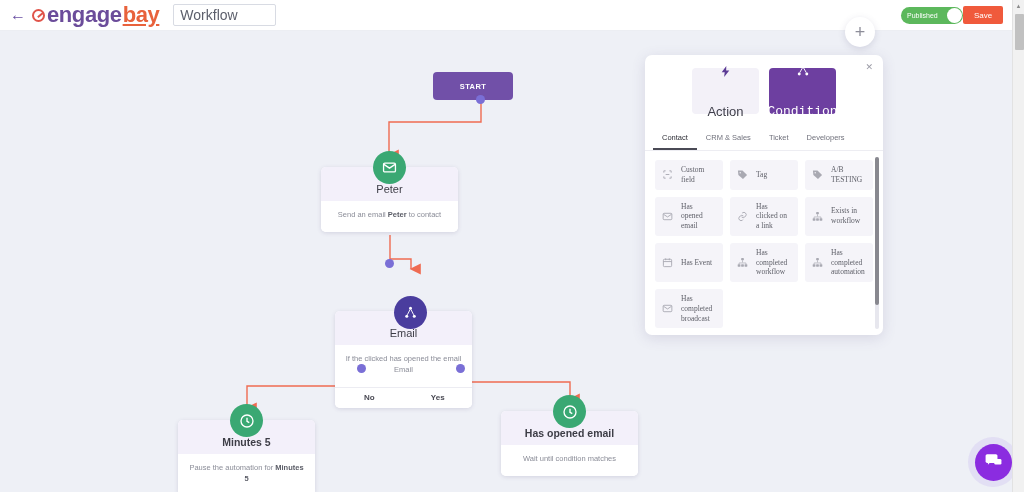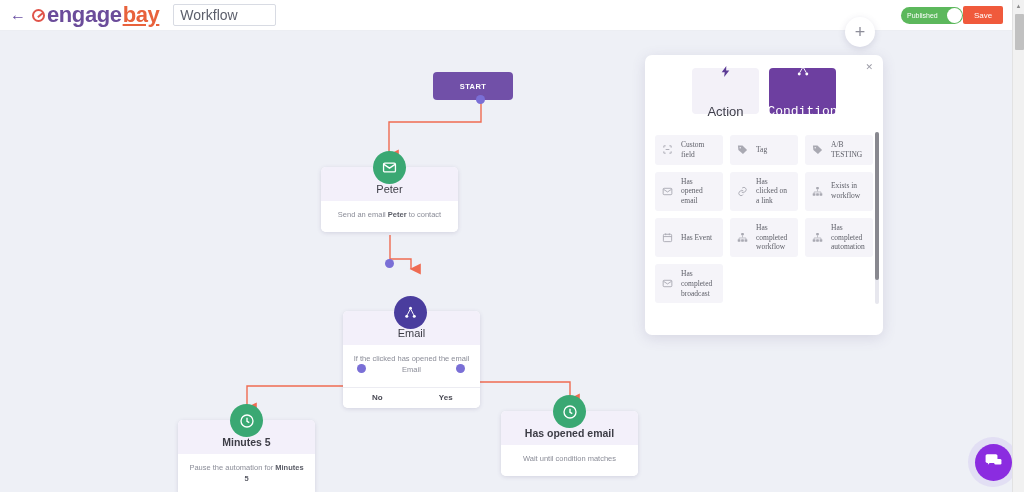--- a/index.html
+++ b/index.html
@@ -250,21 +250,21 @@
     <div class="dot" style="left:385px;top:228px;"></div>
 
     <div class="badge purple" style="left:394px;top:265px;">
       <svg width="15" height="15" viewBox="0 0 24 24" fill="#fff">
         <circle cx="12" cy="5" r="2.4"></circle>
           <circle cx="6" cy="18" r="2.4"></circle>
           <circle cx="18" cy="18" r="2.4"></circle>
         <path d="M11.2 7.4 L7 15.6 M12.8 7.4 L17 15.6" stroke="#fff" stroke-width="1.5" fill="none"></path>
       </svg>
     </div>
-    <div class="node" style="left:343px;top:280px;">
+    <div class="node" style="left:335px;top:280px;">
       <div class="node-head">
         <div class="node-title">Email</div>
       </div>
       <div class="node-body">
         <span>If the clicked has opened the email</span><br>
         <span>Email</span>
       </div>
       <div class="node-branch">
         <div>No</div>
         <div>Yes</div>
@@ -323,20 +323,26 @@
             <circle cx="12" cy="5" r="2.5"></circle>
               <circle cx="5.5" cy="18" r="2.5"></circle>
               <circle cx="18.5" cy="18" r="2.5"></circle>
             <path d="M11 7.6 L6.5 15.5 M13 7.6 L17.5 15.5" stroke="#fff" stroke-width="1.6" fill="none"></path>
           </svg>
         </span>
         <span>Condition</span>
       </div>
     </div>
 
+    <div class="panel-tabs">
+      <div class="panel-tab active">Contact</div>
+      <div class="panel-tab">CRM &amp; Sales</div>
+      <div class="panel-tab">Ticket</div>
+      <div class="panel-tab">Developers</div>
+    </div>
 
     <div class="panel-scroll">
       <div class="cond-grid">
 
         <div class="cond-item">
           <span class="ci">
             <svg width="11" height="11" viewBox="0 0 24 24" fill="none" stroke="#7b7c88" stroke-width="2">
               <path d="M4 8V4h4M20 8V4h-4M4 16v4h4M20 16v4h-4"></path>
                 <path d="M8 12h8"></path>
             </svg>

